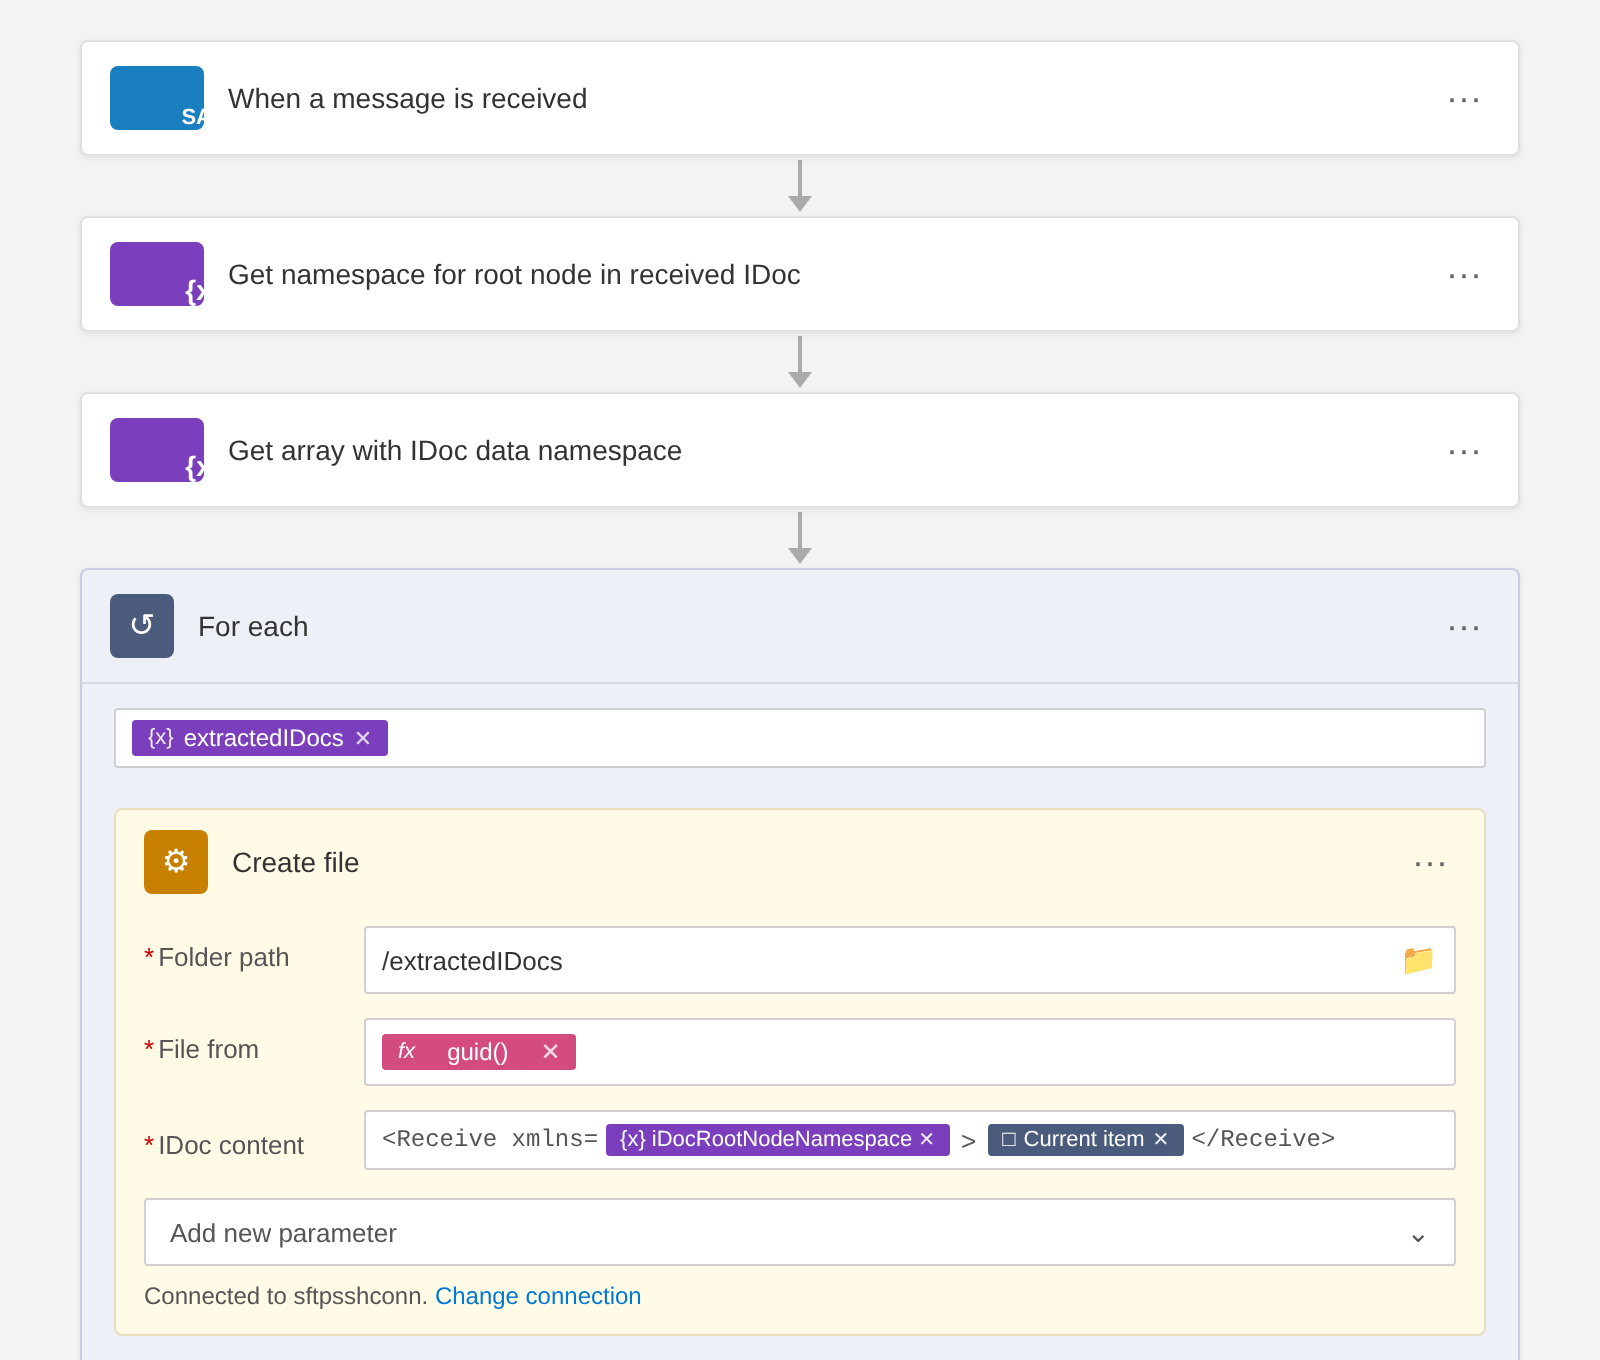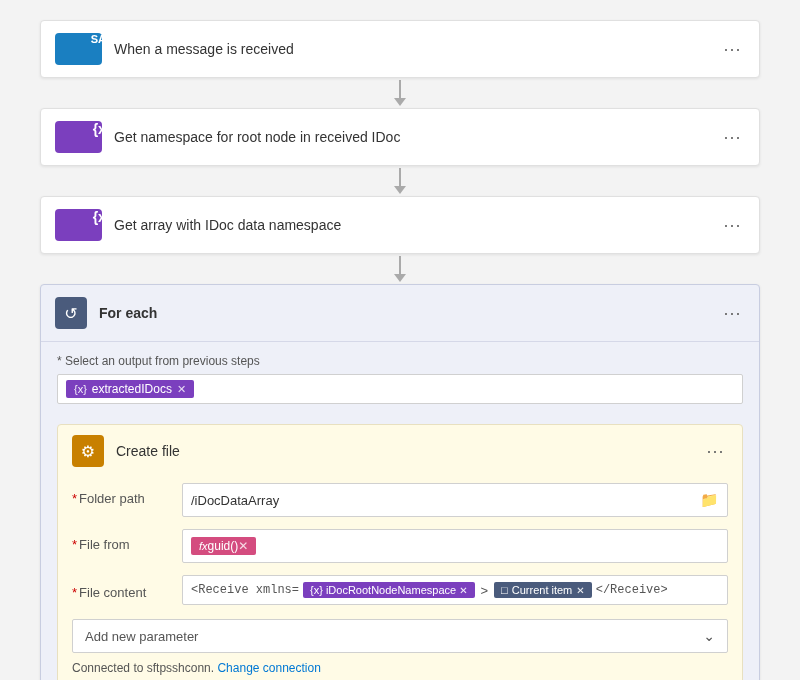--- a/index.html
+++ b/index.html
@@ -33,21 +33,21 @@
       padding: 12px 14px;
       position: relative;
       box-shadow: 0 1px 3px rgba(0,0,0,0.08);
     }
 
     .step-icon {
       width: 32px;
       height: 32px;
       border-radius: 4px;
       display: flex;
-      align-items: flex-start;
+      align-items: flex-end;
       justify-content: center;
       margin-right: 12px;
       flex-shrink: 0;
       font-size: 15px;
       font-weight: bold;
       color: #fff;
       padding-left: 47px;
     }
 
     .step-icon.sap { background: #1a7fc1; font-size: 11px; font-weight: 900; }
@@ -115,21 +115,21 @@
       justify-content: center;
       margin-right: 12px;
       color: #fff;
       font-size: 16px;
     }
 
     .foreach-title {
       flex: 1;
       font-size: 14px;
       color: #333;
-      font-weight: 700;
+      font-weight: 400;
     }
 
     
     .select-output-section {
       padding: 12px 16px 10px;
     }
 
     .select-output-label {
       font-size: 12px;
       color: #555;
@@ -249,21 +249,21 @@
     }
 
     .expr-tag {
       display: inline-flex;
       align-items: center;
       background: #d44c7f;
       color: #fff;
       border-radius: 2px;
       padding: 2px 8px;
       font-size: 12px;
-      gap: 0;
+      gap: 16px;
     }
 
     .expr-tag .tag-close {
       cursor: pointer;
       opacity: 0.8;
     }
 
     
     .file-content-area {
       flex: 1;
@@ -415,23 +415,20 @@
 
     <div class="foreach-header">
       <div class="foreach-icon">
         ↺
       </div>
       <span class="foreach-title">For each</span>
       <span class="step-more">···</span>
     </div>
 
     <div class="select-output-section">
-      <div class="select-output-label">
-        <span>* Select an output from previous steps</span>
-      </div>
       <div class="tag-input">
         <span class="tag">
           <span class="tag-icon">{x}</span>
           <span>extractedIDocs</span>
           <span class="tag-close">✕</span>
         </span>
       </div>
     </div>
 
     <div class="create-file-card">
@@ -442,41 +439,41 @@
         </div>
         <span class="create-file-title">Create file</span>
         <span class="step-more">···</span>
       </div>
 
       <div class="field-row">
         <div class="field-label">
           <span class="required">*</span><span>Folder path</span>
         </div>
         <div class="field-input">
-          <span>/iDocDataArray</span>
+          <span>/extractedIDocs</span>
           <span class="folder-icon">📁</span>
         </div>
       </div>
 
       <div class="field-row">
         <div class="field-label">
           <span class="required">*</span><span>File from</span>
         </div>
         <div class="field-input">
           <span class="expr-tag">
             <span style="font-style:italic;font-size:11px;">fx</span>
             <span>guid()</span>
             <span class="tag-close">✕</span>
           </span>
         </div>
       </div>
 
       <div class="field-row" style="align-items:flex-start;">
         <div class="field-label" style="padding-top:10px;">
-          <span class="required">*</span><span>File content</span>
+          <span class="required">*</span><span>IDoc content</span>
         </div>
         <div class="file-content-area">
           <div class="content-line">
             <span class="content-text">&lt;Receive xmlns=</span>
             <span class="var-tag">
               <span>{x}</span>
               <span>iDocRootNodeNamespace</span>
               <span class="tag-close">✕</span>
             </span>
             <span class="gt-text">&gt;</span>

